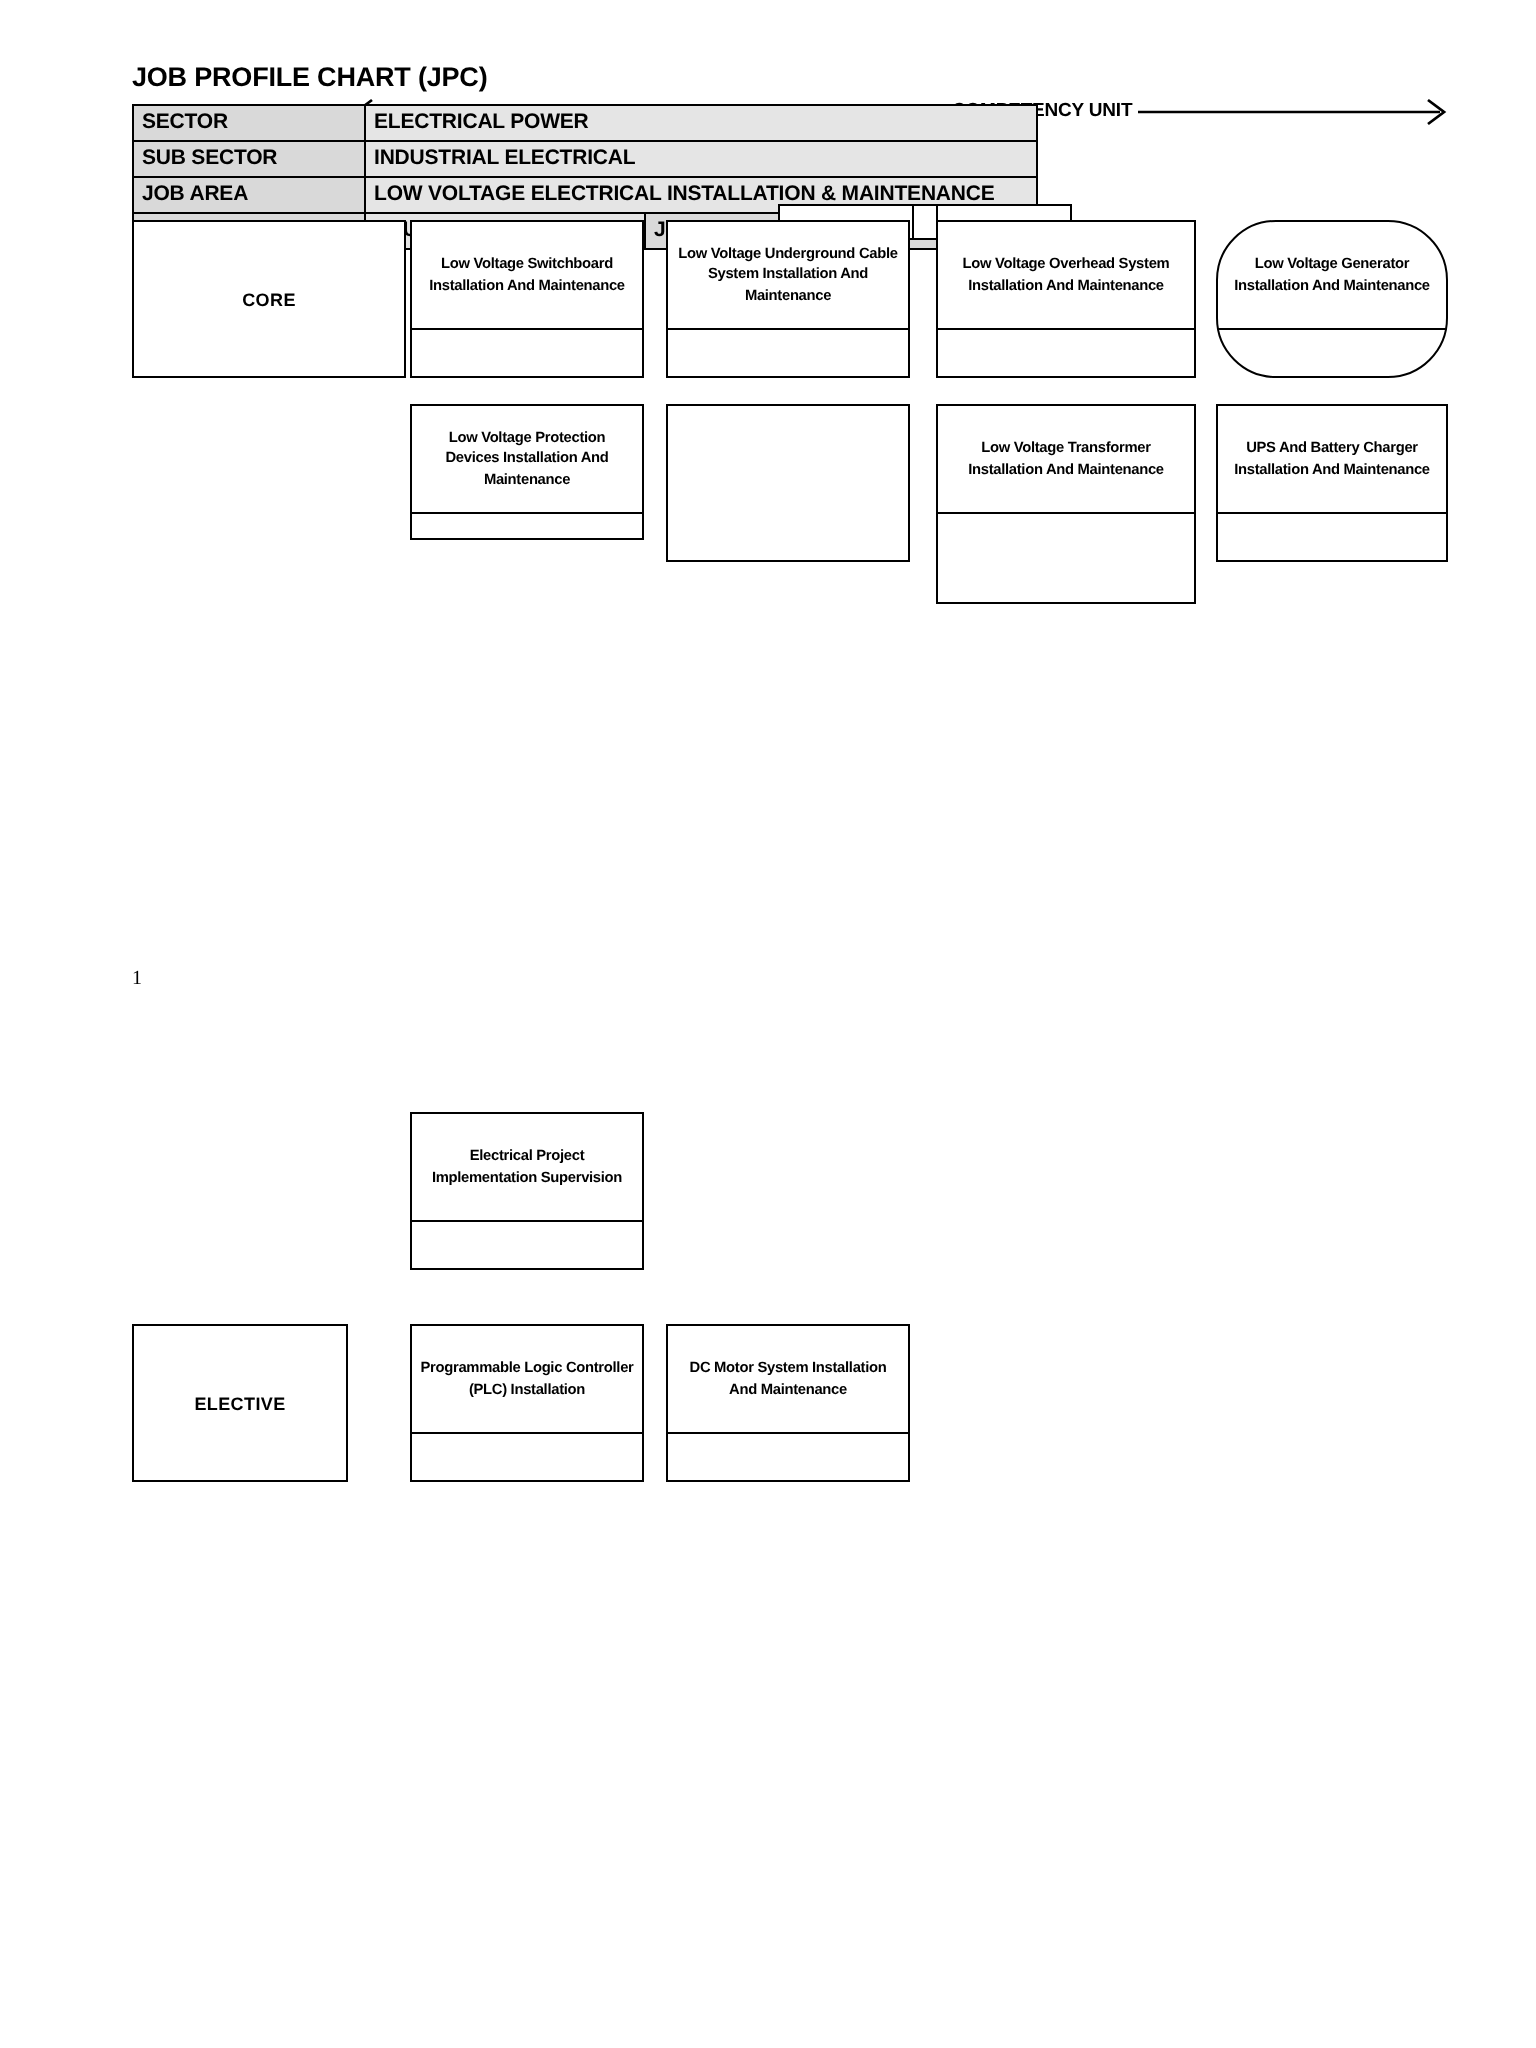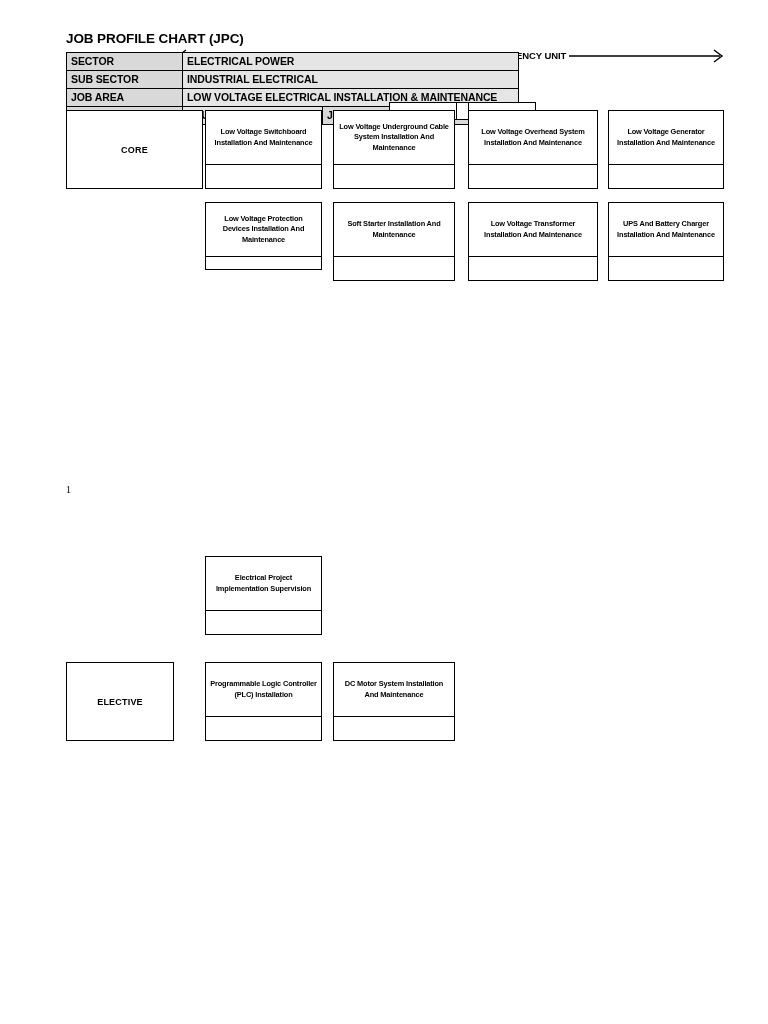--- a/index.html
+++ b/index.html
@@ -202,42 +202,39 @@
   <div class="cu-bottom"></div>
 </div>
 
 <div class="cu-box" style="left:468px; top:110px; width:130px; height:79px;">
   <div class="cu-top">
     <span>Low Voltage Overhead System Installation And Maintenance</span>
   </div>
   <div class="cu-bottom"></div>
 </div>
 
-<div class="cu-box" style="left:608px; top:110px; width:116px; height:79px;">
+<div class="cu-box" style="left:608px; top:110px; width:116px; height:79px;border-radius:30px;">
   <div class="cu-top">
     <span>Low Voltage Generator Installation And Maintenance</span>
   </div>
   <div class="cu-bottom"></div>
 </div>
 
 <div class="cu-box" style="left:205px; top:202px; width:117px; height:68px;">
   <div class="cu-top">
     <span>Low Voltage Protection Devices Installation And Maintenance</span>
   </div>
   <div class="cu-bottom"></div>
 </div>
 
 <div class="cu-box" style="left:333px; top:202px; width:122px; height:79px;">
-  <div class="cu-top">
-    <span>Soft Starter Installation And Maintenance</span>
-  </div>
-  <div class="cu-bottom"></div>
-</div>
-
-<div class="cu-box" style="left:468px; top:202px; width:130px; height:79px;">
+  <div class="cu-bottom"></div>
+</div>
+
+<div class="cu-box" style="left:468px; top:202px; width:130px; height:100px;">
   <div class="cu-top">
     <span>Low Voltage Transformer Installation And Maintenance</span>
   </div>
   <div class="cu-bottom"></div>
 </div>
 
 <div class="cu-box" style="left:608px; top:202px; width:116px; height:79px;">
   <div class="cu-top">
     <span>UPS And Battery Charger Installation And Maintenance</span>
   </div>

